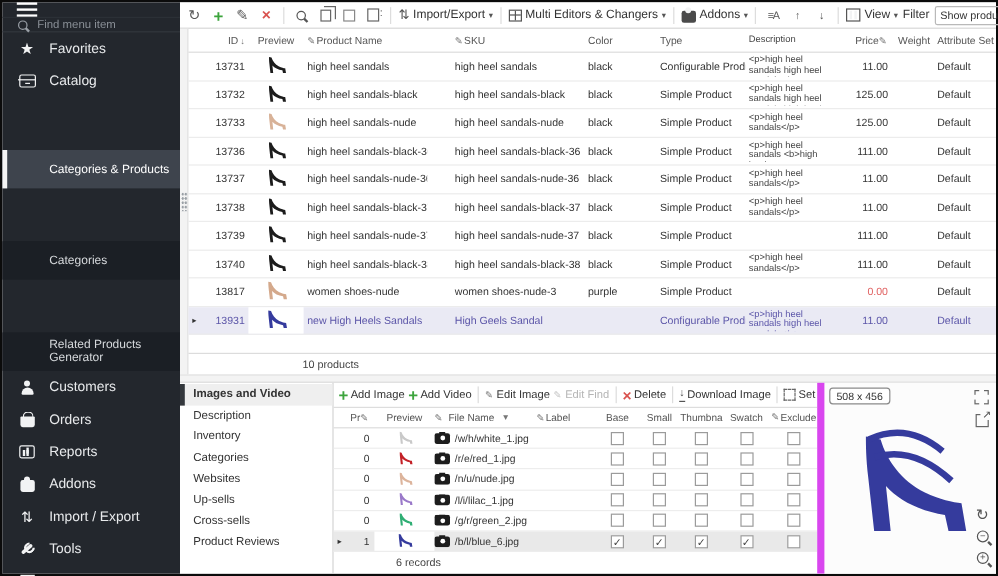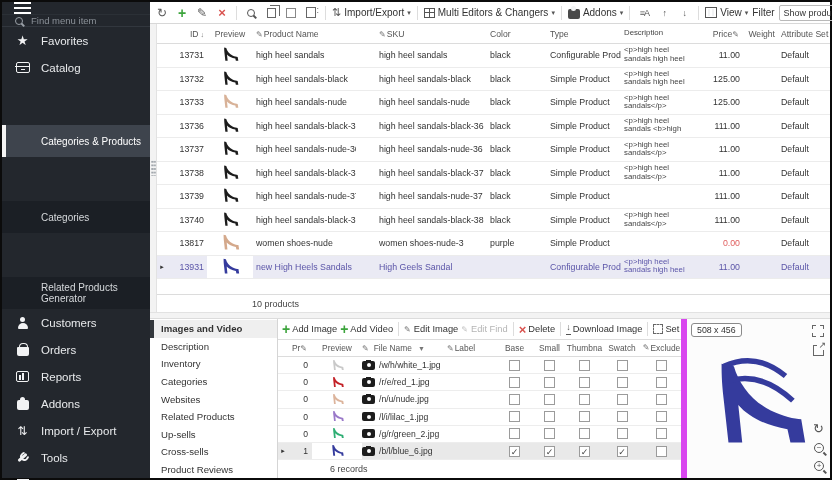--- a/index.html
+++ b/index.html
@@ -494,21 +494,20 @@
 
     <div class="hsplit"></div>
 
     <div class="bottom">
       <div class="tabs">
         <div class="tab active">Images and Video</div>
         <div class="tab">Description</div>
         <div class="tab">Inventory</div>
         <div class="tab">Categories</div>
         <div class="tab">Websites</div>
-        <div class="tab">Related Products</div>
         <div class="tab">Up-sells</div>
         <div class="tab">Cross-sells</div>
         <div class="tab">Product Reviews</div>
       </div>
 
       <div class="center">
         <div class="btoolbar">
           <button class="tb-btn">
               <span class="tb-i green" style="width:auto">+</span>
               <span>Add Image</span>

